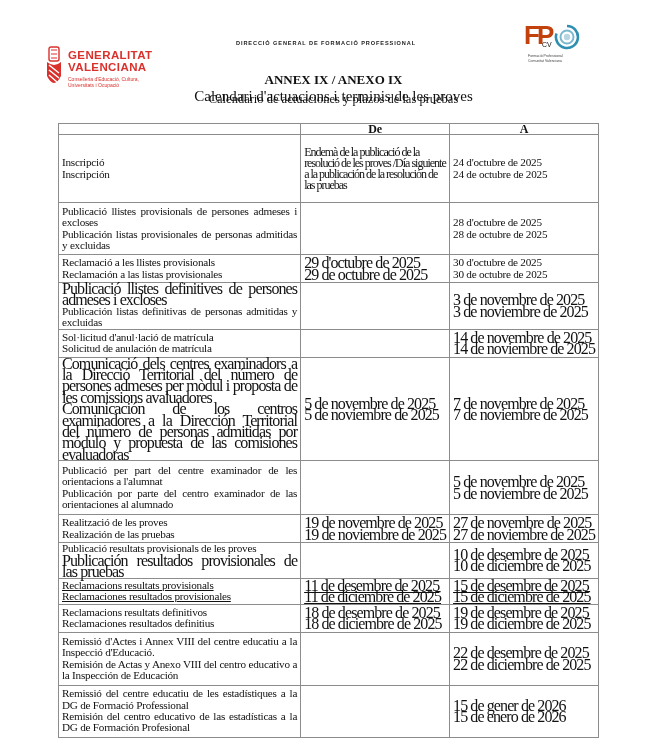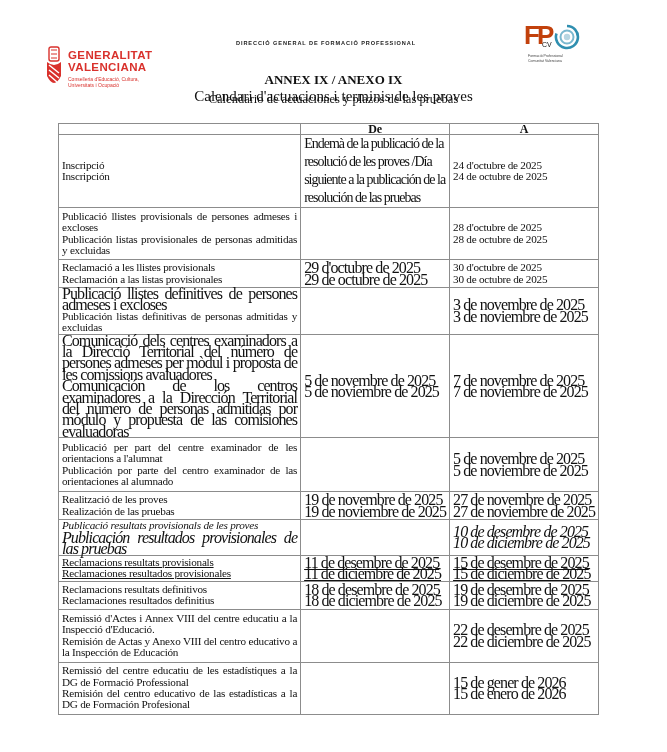--- a/index.html
+++ b/index.html
@@ -28,21 +28,21 @@
   table.cal { position:absolute; left:58px; top:123px; width:541px; border-collapse:collapse;
               font-size:11.2px; line-height:11.4px; letter-spacing:-0.25px; }
   table.cal td, table.cal th { border:1.3px solid #8c8c8c; padding:0 3px; vertical-align:middle; }
   table.cal th { font-weight:bold; text-align:center; height:10px; font-size:12px; line-height:10px; }
   col.c1 { width:282px; } col.c2 { width:120px; } col.c3 { width:139px; }
   td.act { text-align:justify; vertical-align:top; padding-top:1px; }
   td.act .ln { display:block; }
   td.de .ln, td.a .ln { display:block; white-space:nowrap; }
   .cond { letter-spacing:-0.9px; font-size:16px; }
   td.act .cond { text-align:justify; }
-  .de-narrow { font-size:14px; letter-spacing:-1px; line-height:18px; white-space:normal !important; }
+  .de-narrow { font-size:12px; letter-spacing:-1px; line-height:11px; white-space:normal !important; }
 </style>
 </head>
 <body>
 
 <div class="logo-gva">
   <svg class="gva-crest" viewBox="0 0 20 46">
     <rect x="5" y="1" width="10" height="14" rx="2" fill="none" stroke="#d9312c" stroke-width="1.4"></rect>
     <path d="M7 4 h6 M7 8 h6 M7 12 h6" stroke="#d9312c" stroke-width="1"></path>
     <path d="M3 16 q7 6 14 0 v14 q-7 14 -14 0 z" fill="#d9312c"></path>
     <path d="M5 19 l10 8 M5 24 l10 8 M5 29 l8 7" stroke="#fff" stroke-width="1.5"></path>
@@ -133,20 +133,31 @@
         <td class="act">
           <span class="ln cond">Publicació llistes definitives de persones admeses i excloses</span>
           <span class="ln">Publicación listas definitivas de personas admitidas y excluidas</span>
         </td>
         <td class="de"></td>
         <td class="a">
           <span class="ln cond">3 de novembre de 2025</span>
           <span class="ln cond">3 de noviembre de 2025</span>
         </td>
       </tr>
+      <tr style="height: 28px;">
+        <td class="act">
+          <span class="ln">Sol·licitud d'anul·lació de matrícula</span>
+          <span class="ln">Solicitud de anulación de matrícula</span>
+        </td>
+        <td class="de"></td>
+        <td class="a">
+          <span class="ln cond">14 de novembre de 2025</span>
+          <span class="ln cond">14 de noviembre de 2025</span>
+        </td>
+      </tr>
       <tr style="height: 90px;">
         <td class="act">
           <span class="ln cond">Comunicació dels centres examinadors a la Direcció Territorial del número de persones admeses per mòdul i proposta de les comissions avaluadores</span>
           <span class="ln cond">Comunicación de los centros examinadores a la Dirección Territorial del número de personas admitidas por módulo y propuesta de las comisiones evaluadoras</span>
         </td>
         <td class="de">
           <span class="ln cond">5 de novembre de 2025</span>
           <span class="ln cond">5 de noviembre de 2025</span>
         </td>
         <td class="a">
@@ -172,21 +183,21 @@
         </td>
         <td class="de">
           <span class="ln cond">19 de novembre de 2025</span>
           <span class="ln cond">19 de noviembre de 2025</span>
         </td>
         <td class="a">
           <span class="ln cond">27 de novembre de 2025</span>
           <span class="ln cond">27 de noviembre de 2025</span>
         </td>
       </tr>
-      <tr style="height: 27px; font-style: italic;">
+      <tr style="height: 27px;">
         <td class="act">
           <span class="ln">Publicació resultats provisionals de les proves</span>
           <span class="ln cond">Publicación resultados provisionales de las pruebas</span>
         </td>
         <td class="de"></td>
         <td class="a">
           <span class="ln cond">10 de desembre de 2025</span>
           <span class="ln cond">10 de diciembre de 2025</span>
         </td>
       </tr>

